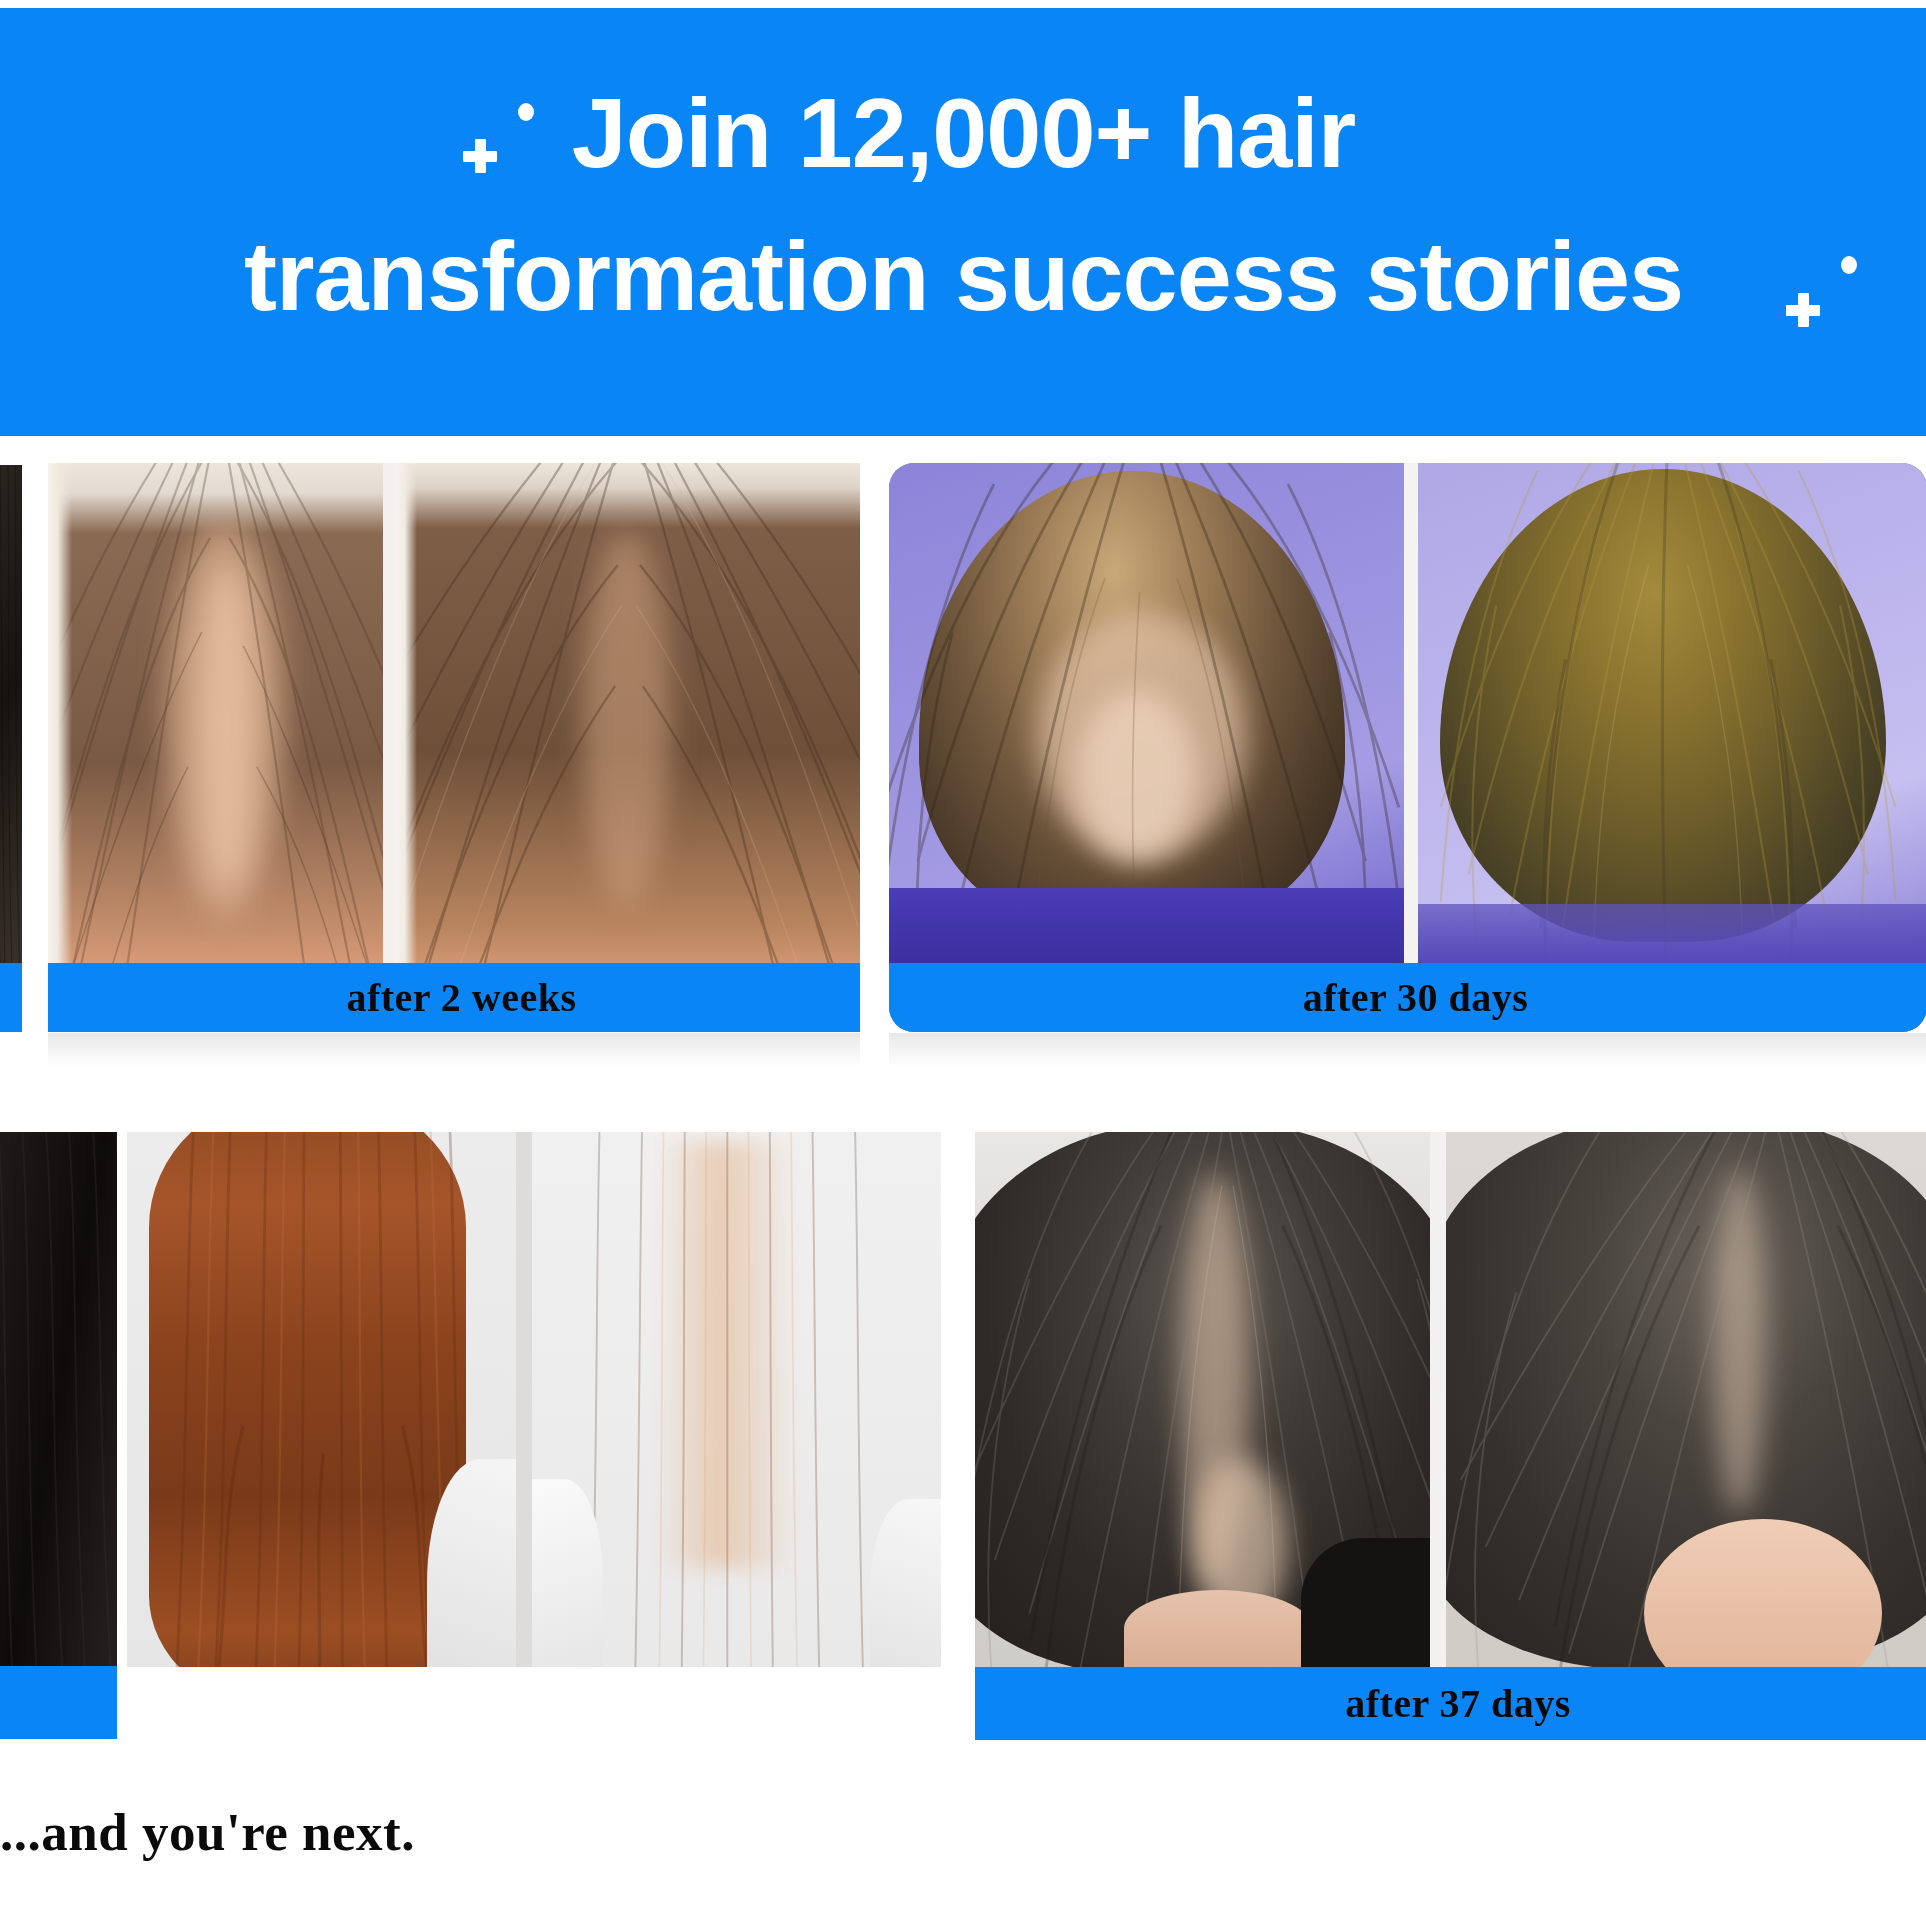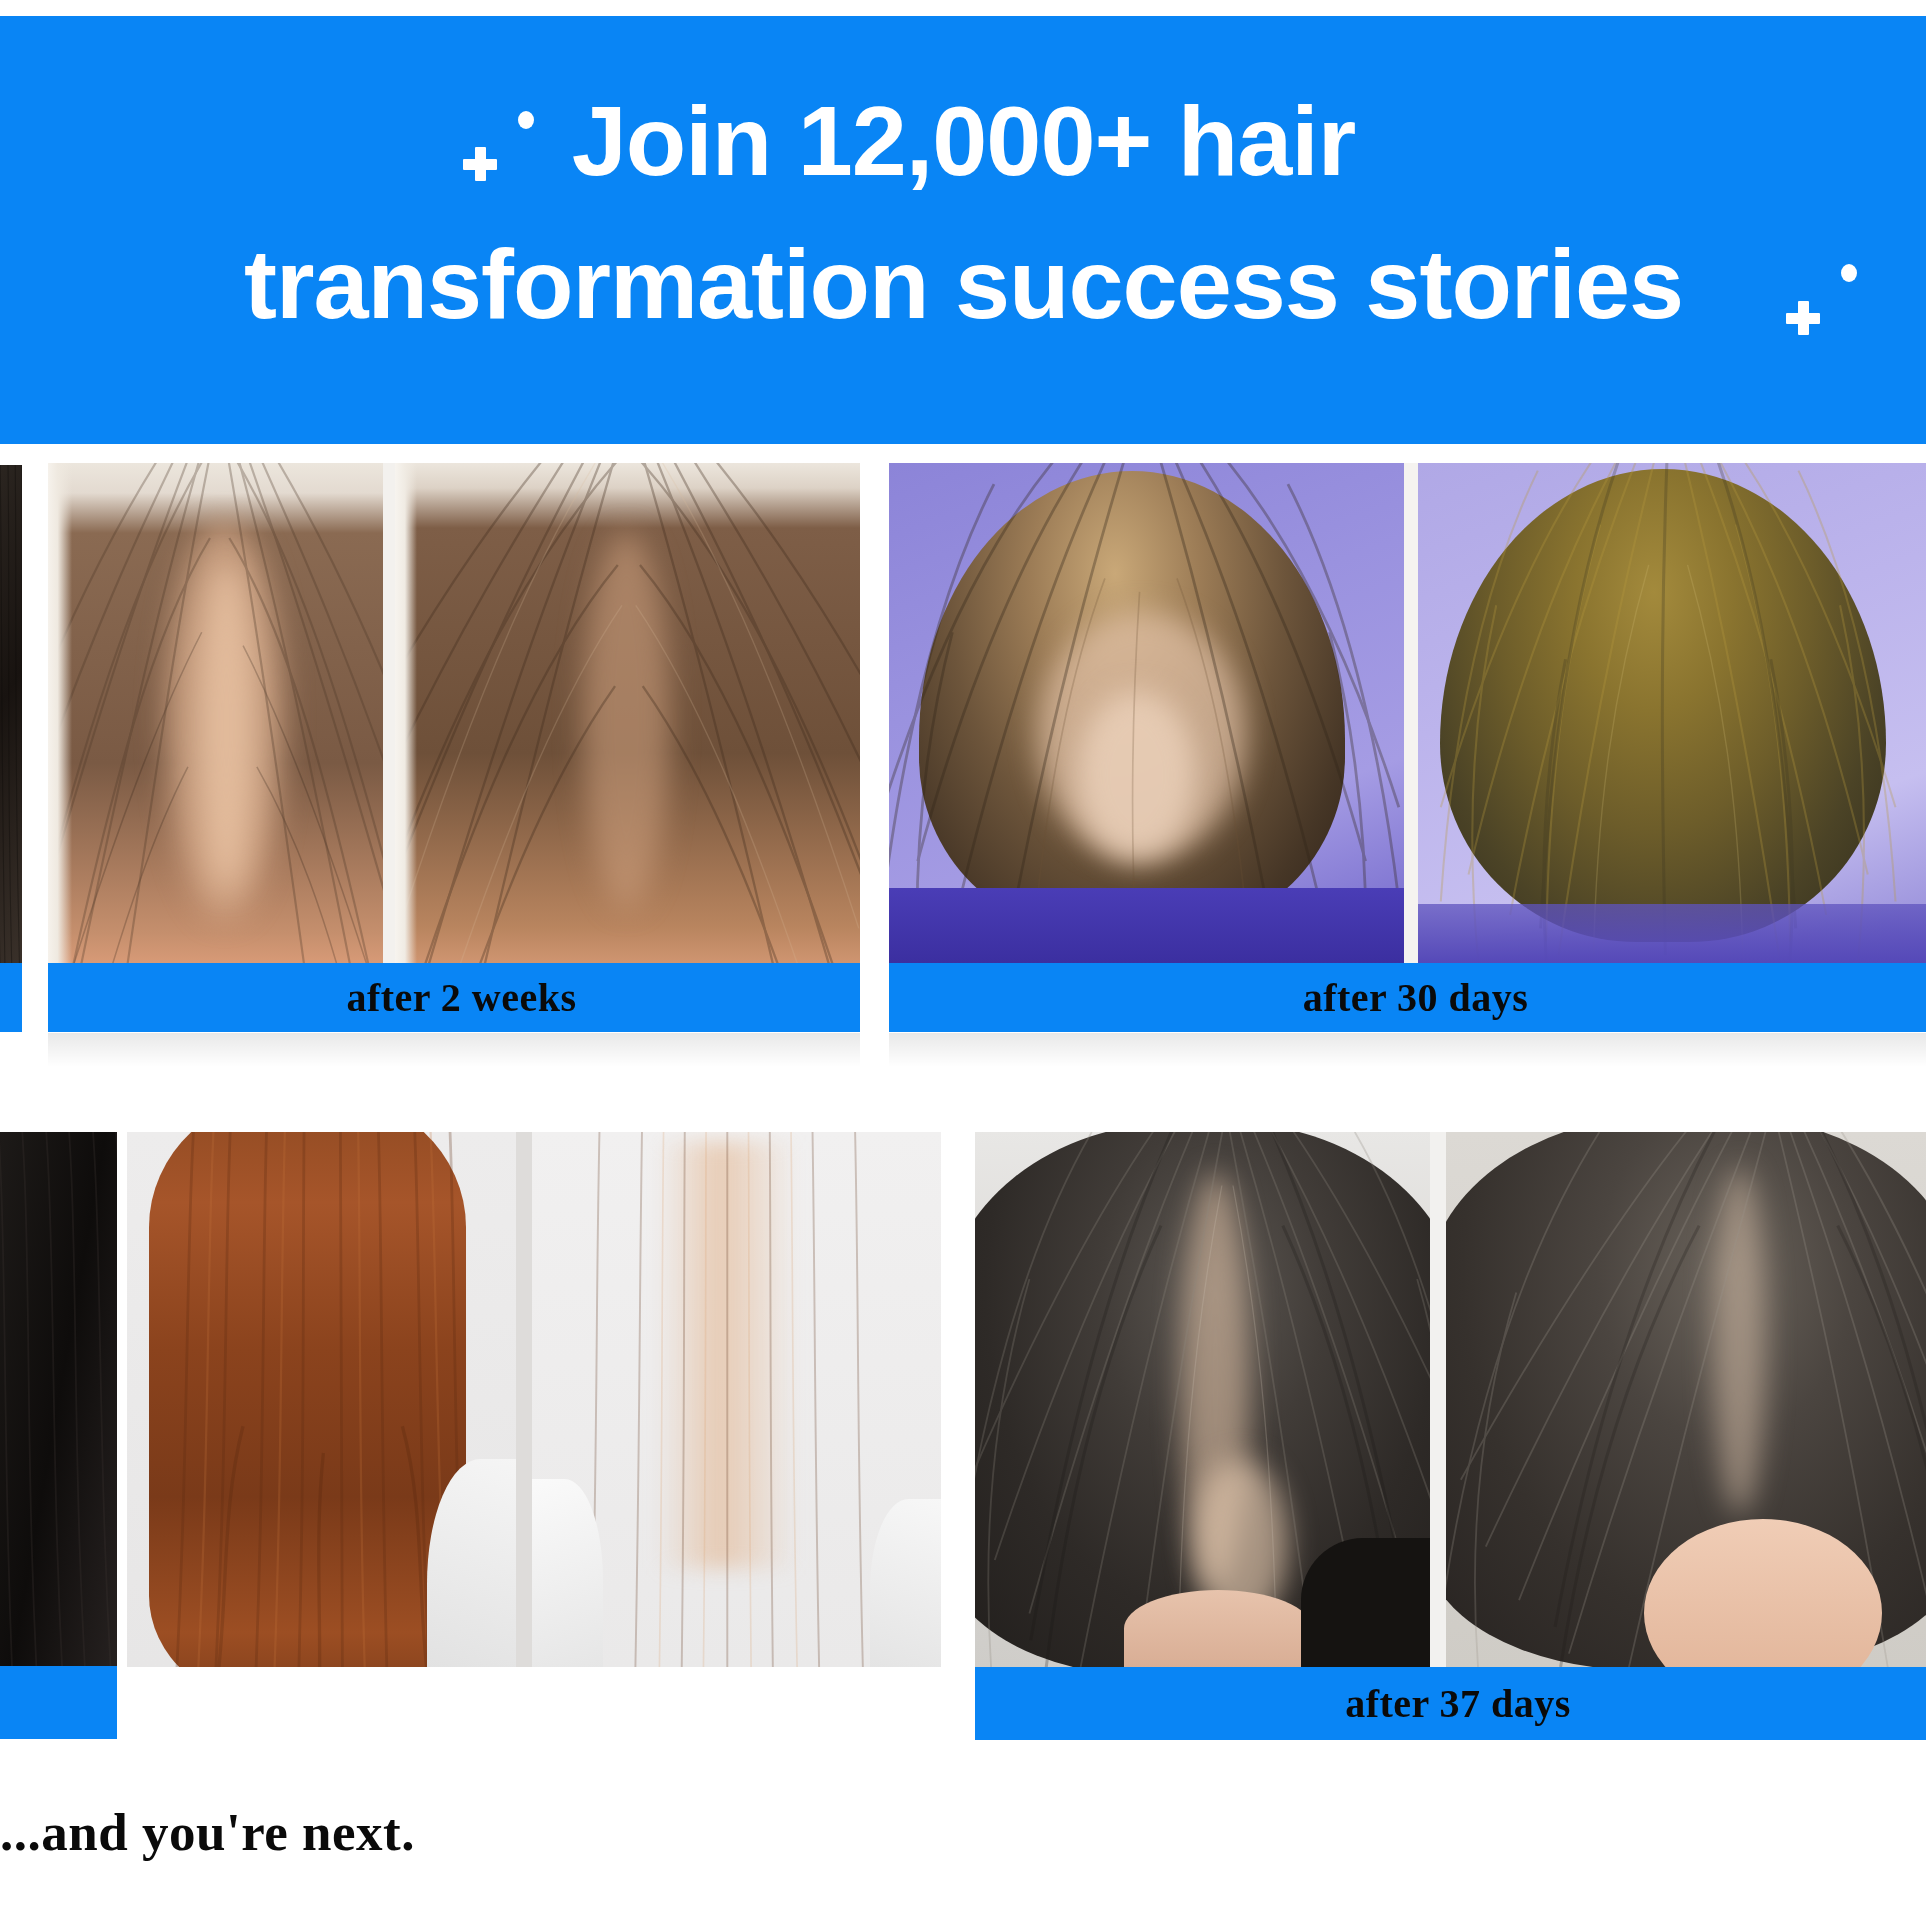--- a/index.html
+++ b/index.html
@@ -11,21 +11,21 @@
     width: 1927px;
     height: 1927px;
     overflow: hidden;
     font-family: "Liberation Sans", sans-serif;
     position: relative;
   }
 
   
   .header-banner {
     position: absolute;
-    left: 0; top: 16px;
+    left: 0; top: 8px;
     width: 1927px;
     height: 428px;
     background: #0985F5;
     overflow: hidden;
   }
   .headline {
     position: absolute;
     left: 0;
     top: 53px;
     width: 1927px;
@@ -237,21 +237,21 @@
       </svg>
       <div style="position:absolute;left:0;top:0;width:22px;height:500px;background:linear-gradient(90deg,#f7f4ef,#f0ebe3 45%,rgba(240,235,227,0));"></div>
     </div>
   </div>
 
   <div class="caption-bar" style="height:69px;">
     <span class="caption-text">after 2 weeks</span>
   </div>
 </div>
 
-<div class="panel" id="panel-30-days" style="left:889px; top:463px; width:1038px; height:569px; background:#737373;">
+<div class="panel" id="panel-30-days" style="left:889px; top:463px; width:1038px; height:569px; background:#737373;border-radius:25px;">
 
   <div class="panel-photos" style="height:500px;">
 
     <div class="photo" style="width:515px; height:500px; background:linear-gradient(160deg,#8c84d8 0%,#9a92df 38%,#a59ce4 70%,#6e63c9 100%);">
 
       <div style="position:absolute;left:30px;top:8px;width:426px;height:465px;border-radius:52% 52% 44% 44% / 60% 60% 40% 40%;
                   background:radial-gradient(ellipse at 46% 22%, #c9a878 0%, #9c7c56 26%, #6d553b 52%, #463626 78%, #2c2118 100%);"></div>
 
       <div class="scalp-glow" style="left:149px;top:149px;width:208px;height:248px;background:rgba(224,192,166,.72);"></div>
       <div class="scalp-glow" style="left:188px;top:228px;width:119px;height:168px;background:rgba(236,210,188,.8);"></div>

